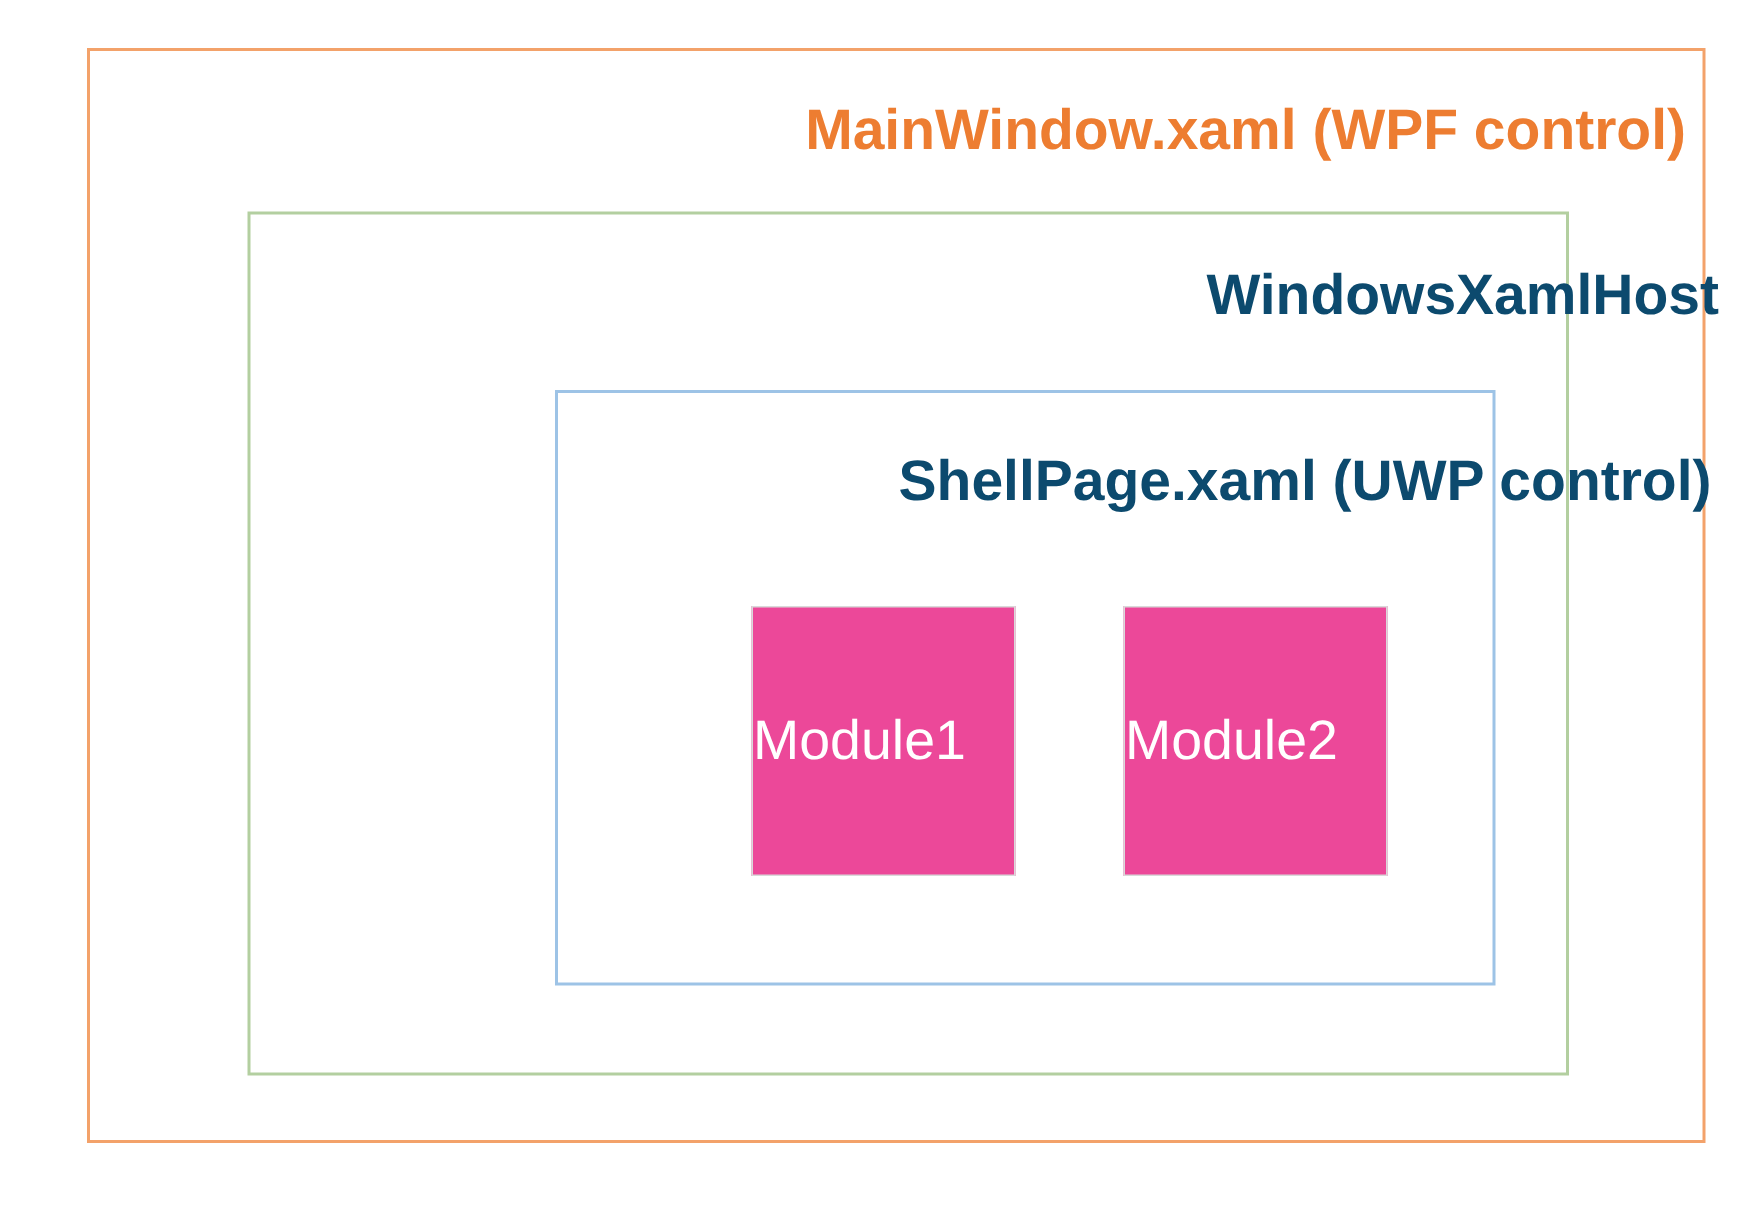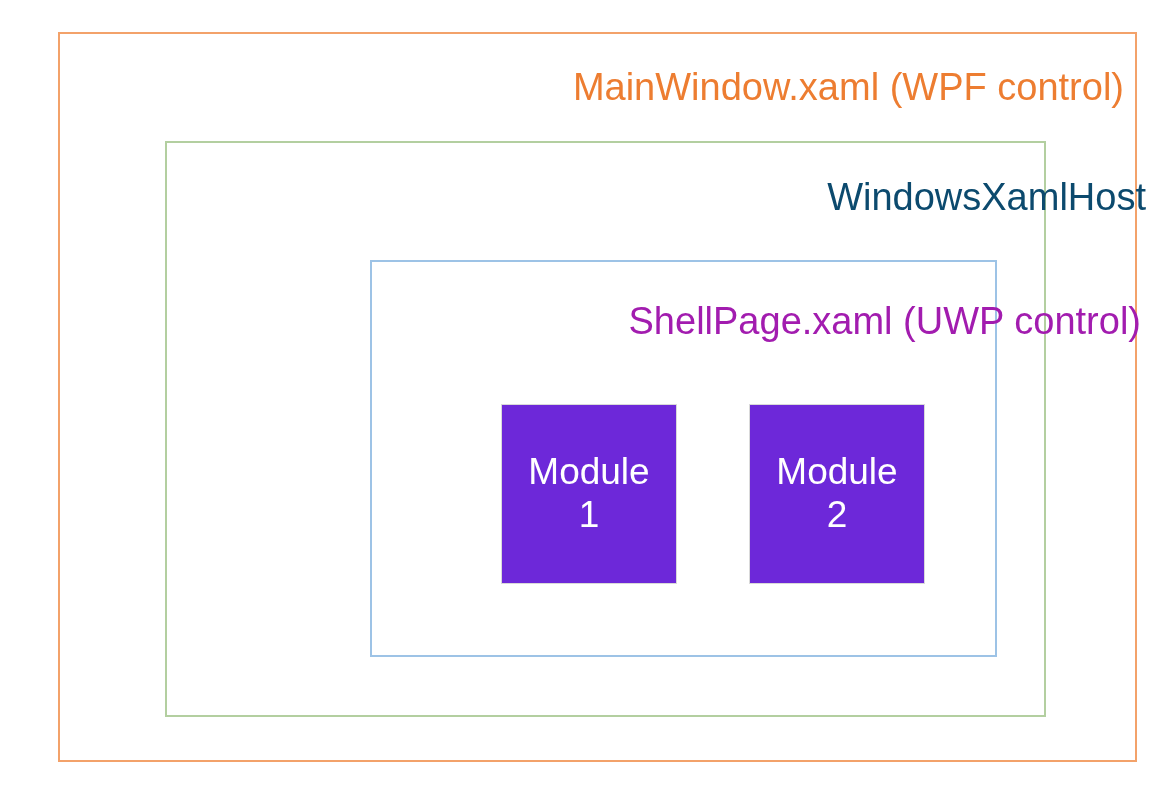--- a/index.html
+++ b/index.html
@@ -48,53 +48,52 @@
     width: 627px;
     height: 397px;
     border: 2px solid #9DC3E6;
   }
 
   
   .caption {
     position: absolute;
     font-size: 38px;
     line-height: 1.12;
-    font-weight: 400;
+    font-weight: 700;
     white-space: nowrap;
     text-align: right;
   }
 
   .caption-outer {
     right: 42px;
     top: 66px;
     color: #ED7D31;
   }
 
   .caption-middle {
     right: 20px;
     top: 176px;
     color: #0c4a6e;
   }
 
   .caption-inner {
     right: 25px;
     top: 300px;
-    color: #a21caf;
+    color: #0c4a6e;
   }
 
   
   .module {
     position: absolute;
     box-sizing: border-box;
-    background: #6d28d9;
+    background: #ec4899;
     border: 1px solid #D9D9D9;
     display: flex;
-    flex-direction: column;
     align-items: center;
-    justify-content: center;
+    justify-content: flex-start;
     color: #FFFFFF;
     font-size: 37px;
     line-height: 1.16;
   }
 
   .module-1 {
     left: 501px;
     top: 404px;
     width: 176px;
     height: 180px;

